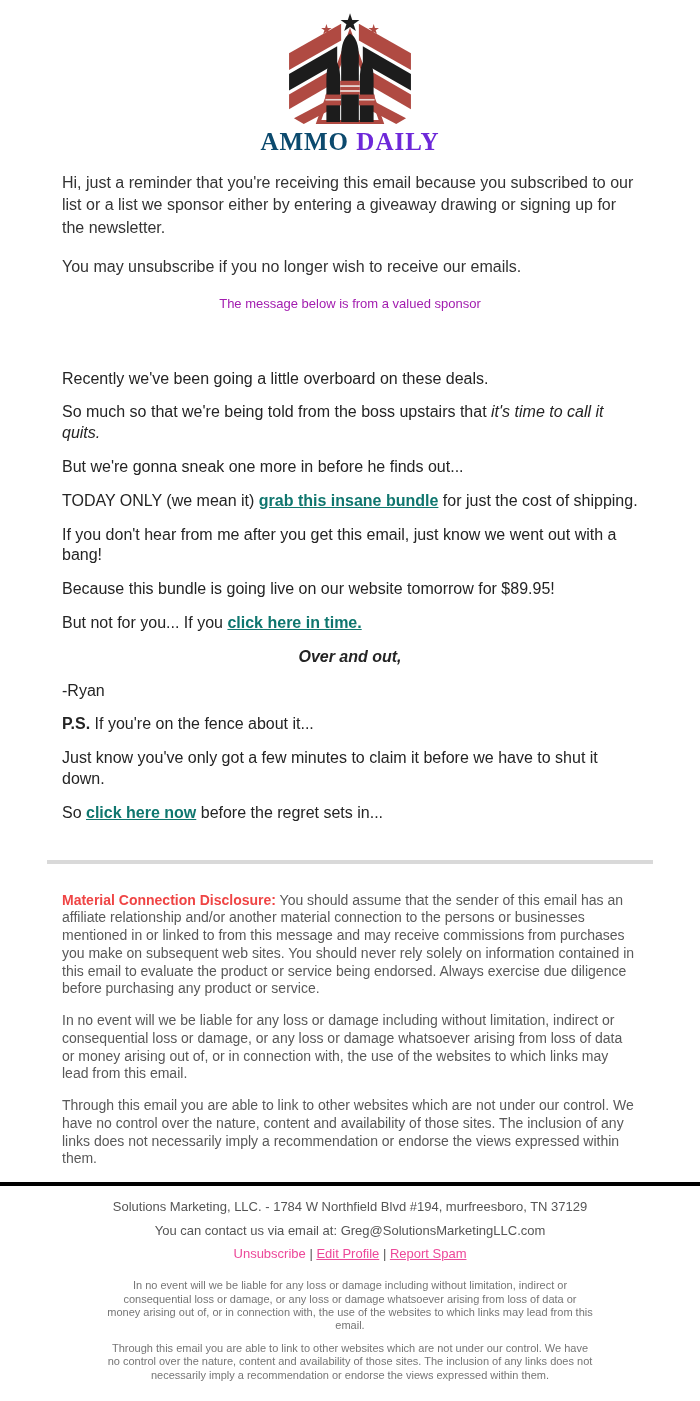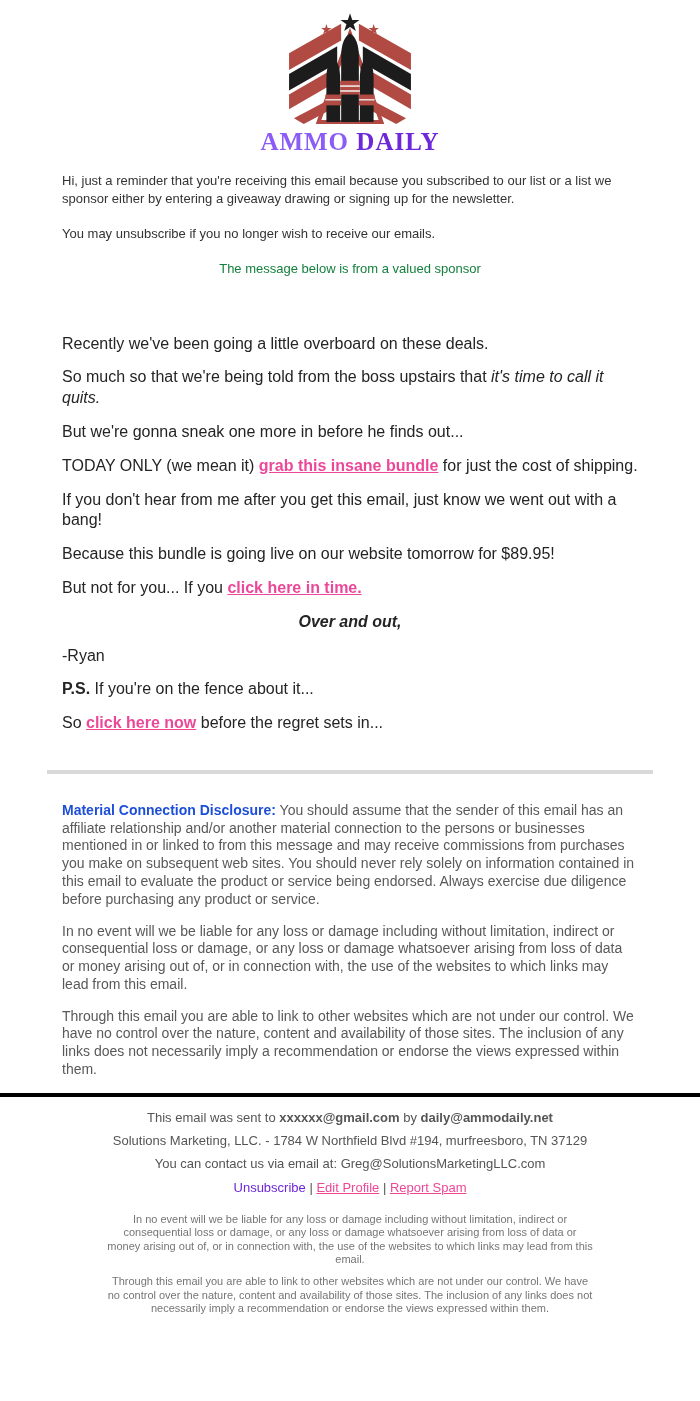--- a/index.html
+++ b/index.html
@@ -16,49 +16,49 @@
   
   .logo-block { text-align: center; padding-top: 8px; }
   .logo-emblem { display: block; margin: 0 auto; }
   .brand {
     font-family: "Liberation Serif", serif;
     font-weight: bold;
     font-size: 25px;
     letter-spacing: 1px;
     margin-top: 2px;
   }
-  .brand-ammo { color: #8b5cf6; }
+  .brand-ammo { color: #0c4a6e; }
   .brand-daily { color: #6d28d9; }
   
-  .intro { margin: 16px 62px 0; font-size: 13px; color: #333; line-height: 1.4; }
+  .intro { margin: 16px 62px 0; font-size: 16px; color: #333; line-height: 1.4; }
   .intro p { margin: 0 0 17px; }
-  .sponsor-note { text-align: center; font-size: 13px; color: #15803d; margin-top: 15px; }
+  .sponsor-note { text-align: center; font-size: 13px; color: #a21caf; margin-top: 15px; }
   
   .body-copy { margin: 58px 62px 0; font-size: 16px; color: #242424; line-height: 1.3; }
   .body-copy p { margin: 0 0 13px; }
   a.link {
-    color: #ec4899;
+    color: #0f766e;
     font-weight: bold;
     text-decoration: underline;
     cursor: pointer;
   }
   .em-italic { font-style: italic; }
   .bold-italic { font-weight: bold; font-style: italic; text-align: center; }
   .bold { font-weight: bold; }
   
   .divider { height: 4px; background: #d9d9d9; margin: 36px 47px 0; }
   .disclosure { margin: 28px 62px 0; font-size: 14px; color: #595959; line-height: 1.27; }
   .disclosure p { margin: 0 0 14px; }
-  .disclosure .bold { color: #1d4ed8; }
+  .disclosure .bold { color: #ef4444; }
   
   .black-rule { height: 4px; background: #000; margin-top: 2px; }
   .footer { text-align: center; font-size: 13px; color: #555; padding-top: 14px; }
   .footer p { margin: 0 0 9px; line-height: 1.1; }
   .footer a.footer-link { color: #ec4899; text-decoration: underline; cursor: pointer; font-weight: normal; }
-  .footer .plain-link { color: #6d28d9; text-decoration: none; cursor: pointer; }
+  .footer .plain-link { color: #ec4899; text-decoration: none; cursor: pointer; }
   .fine-print {
     margin: 18px auto 0;
     width: 486px;
     text-align: center;
     font-size: 11px;
     color: #757575;
     line-height: 1.22;
     padding-bottom: 10px;
   }
   .fine-print p { margin: 0 0 9px; }
@@ -122,35 +122,35 @@
     <p>Recently we've been going a little overboard on these deals.</p>
     <p><span>So much so that we're being told from the boss upstairs that </span><span class="em-italic">it's time to call it quits.</span></p>
     <p>But we're gonna sneak one more in before he finds out...</p>
     <p><span>TODAY ONLY (we mean it) </span><a class="link" href="#">grab this insane bundle</a><span> for just the cost of shipping.</span></p>
     <p>If you don't hear from me after you get this email, just know we went out with a bang!</p>
     <p>Because this bundle is going live on our website tomorrow for $89.95!</p>
     <p><span>But not for you... If you </span><a class="link" href="#">click here in time.</a></p>
     <p class="bold-italic">Over and out,</p>
     <p>-Ryan</p>
     <p><span class="bold">P.S.</span><span> If you're on the fence about it...</span></p>
+    <p>Just know you've only got a few minutes to claim it before we have to shut it down.</p>
     <p><span>So </span><a class="link" href="#">click here now</a><span> before the regret sets in...</span></p>
   </div>
 
   <div class="divider"></div>
 
   <div class="disclosure">
     <p><span class="bold">Material Connection Disclosure:</span><span> You should assume that the sender of this email has an affiliate relationship and/or another material connection to the persons or businesses mentioned in or linked to from this message and may receive commissions from purchases you make on subsequent web sites. You should never rely solely on information contained in this email to evaluate the product or service being endorsed. Always exercise due diligence before purchasing any product or service.</span></p>
     <p>In no event will we be liable for any loss or damage including without limitation, indirect or consequential loss or damage, or any loss or damage whatsoever arising from loss of data or money arising out of, or in connection with, the use of the websites to which links may lead from this email.</p>
     <p>Through this email you are able to link to other websites which are not under our control. We have no control over the nature, content and availability of those sites. The inclusion of any links does not necessarily imply a recommendation or endorse the views expressed within them.</p>
   </div>
 
   <div class="black-rule"></div>
 
   <div class="footer">
-    <p><span>This email was sent to </span><span class="bold">xxxxxx@gmail.com</span><span> by </span><span class="bold">daily@ammodaily.net</span></p>
     <p>Solutions Marketing, LLC. - 1784 W Northfield Blvd #194, murfreesboro, TN 37129</p>
     <p>You can contact us via email at: Greg@SolutionsMarketingLLC.com</p>
     <p><a class="plain-link" href="#">Unsubscribe</a><span> | </span><a class="footer-link" href="#">Edit Profile</a><span> | </span><a class="footer-link" href="#">Report Spam</a></p>
   </div>
 
   <div class="fine-print">
     <p>In no event will we be liable for any loss or damage including without limitation, indirect or consequential loss or damage, or any loss or damage whatsoever arising from loss of data or money arising out of, or in connection with, the use of the websites to which links may lead from this email.</p>
     <p>Through this email you are able to link to other websites which are not under our control. We have no control over the nature, content and availability of those sites. The inclusion of any links does not necessarily imply a recommendation or endorse the views expressed within them.</p>
   </div>
 

